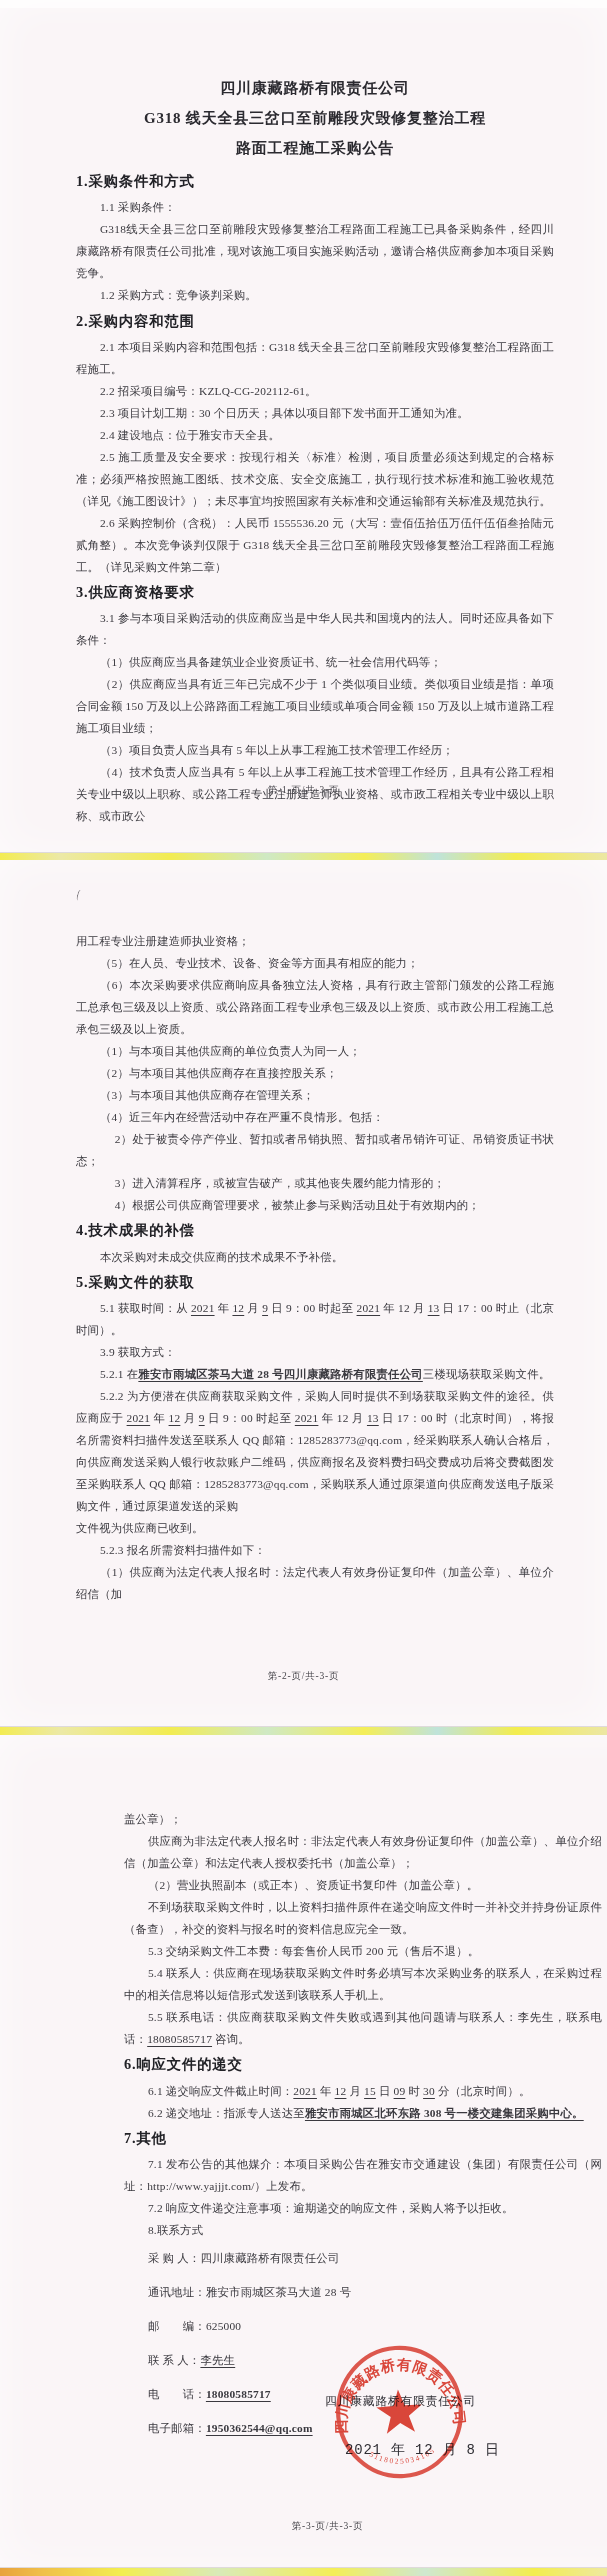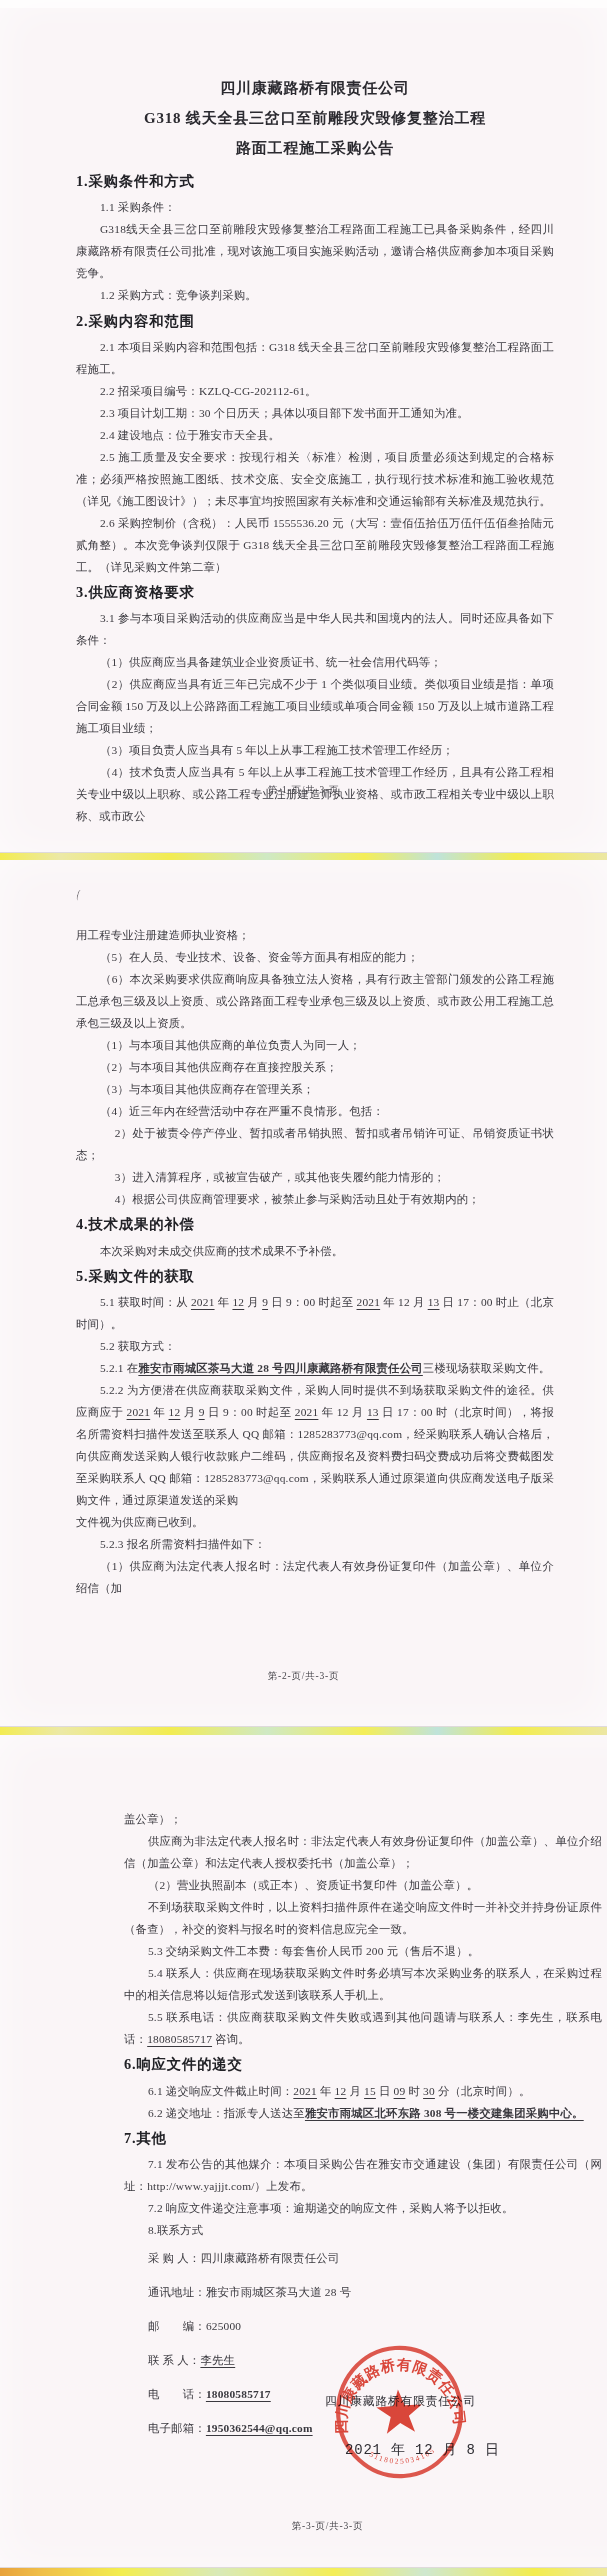--- a/index.html
+++ b/index.html
@@ -2,21 +2,21 @@
 <html style="font-size:12px"><head>
 <meta charset="utf-8">
 <style>
   html,body{margin:0;padding:0;}
   body{background:#d8d2d5;font-family:"Liberation Serif","DejaVu Serif",serif;}
   .shot{position:relative;width:607px;height:2576px;margin:0 auto;background:#000000;overflow:hidden;}
   .page{position:absolute;left:0;width:607px;background:#faf5f7;
         box-shadow:inset 0 0 46px rgba(255,255,255,.6);}
   .page .content{padding:73px 53px 0 76px;font-size:11.4px;line-height:22px;color:#3a393f;
         text-align:justify;letter-spacing:0.2px;}
-  .page.p2 .content{padding-top:56px;margin-top:8px;}
+  .page.p2 .content{padding-top:70px;}
   .page.p3 .content{padding-top:73px;}
   p{margin:0;}
   .t{text-align:center;text-indent:0;font-size:15px;font-weight:700;color:#2b2a30;line-height:30px;letter-spacing:0.8px;}
   .tl{margin-bottom:6px;}
   .h{font-size:14.4px;font-weight:700;color:#222227;line-height:25px;margin:2.3px 0;text-indent:0;letter-spacing:0.8px;}
   .p{text-indent:2.1em;}
   .pc{text-indent:0;}
   .ps{text-indent:3.4em;}
   .ct{text-indent:2.1em;line-height:34px;}
   .u{text-decoration:underline;text-underline-offset:3px;}
@@ -80,21 +80,21 @@
         <p class="p"><span>（2）与本项目其他供应商存在直接控股关系；</span></p>
         <p class="p"><span>（3）与本项目其他供应商存在管理关系；</span></p>
         <p class="p"><span>（4）近三年内在经营活动中存在严重不良情形。包括：</span></p>
         <p class="ps"><span>2）处于被责令停产停业、暂扣或者吊销执照、暂扣或者吊销许可证、吊销资质证书状态；</span></p>
         <p class="ps"><span>3）进入清算程序，或被宣告破产，或其他丧失履约能力情形的；</span></p>
         <p class="ps"><span>4）根据公司供应商管理要求，被禁止参与采购活动且处于有效期内的；</span></p>
         <p class="h"><span>4.技术成果的补偿</span></p>
         <p class="p"><span>本次采购对未成交供应商的技术成果不予补偿。</span></p>
         <p class="h"><span>5.采购文件的获取</span></p>
         <p class="p"><span>5.1 获取时间：从 </span><span class="u">2021</span><span> 年 </span><span class="u">12</span><span> 月 </span><span class="u">9</span><span> 日 9：00 时起至 </span><span class="u">2021</span><span> 年 12 月 </span><span class="u">13</span><span> 日 17：00 时止（北京时间）。</span></p>
-        <p class="p"><span>5.2 获取方式：</span></p>
+        <p class="p"><span>3.9 获取方式：</span></p>
         <p class="p"><span>5.2.1 在</span><span class="u b">雅安市雨城区茶马大道 28 号四川康藏路桥有限责任公司</span><span>三楼现场获取采购文件。</span></p>
         <p class="p"><span>5.2.2 为方便潜在供应商获取采购文件，采购人同时提供不到场获取采购文件的途径。供应商应于 </span><span class="u">2021</span><span> 年 </span><span class="u">12</span><span> 月 </span><span class="u">9</span><span> 日 9：00 时起至 </span><span class="u">2021</span><span> 年 12 月 </span><span class="u">13</span><span> 日 17：00 时（北京时间），将报名所需资料扫描件发送至联系人 QQ 邮箱：1285283773@qq.com，经采购联系人确认合格后，向供应商发送采购人银行收款账户二维码，供应商报名及资料费扫码交费成功后将交费截图发至采购联系人 QQ 邮箱：1285283773@qq.com，采购联系人通过原渠道向供应商发送电子版采购文件，通过原渠道发送的采购</span></p>
         <p class="pc"><span>文件视为供应商已收到。</span></p>
         <p class="p"><span>5.2.3 报名所需资料扫描件如下：</span></p>
         <p class="p"><span>（1）供应商为法定代表人报名时：法定代表人有效身份证复印件（加盖公章）、单位介绍信（加</span></p>
       </div>
     <div class="footer">第-2-页/共-3-页</div>
   </div>
   <div class="edge" style="top:1727px;"></div>
 

